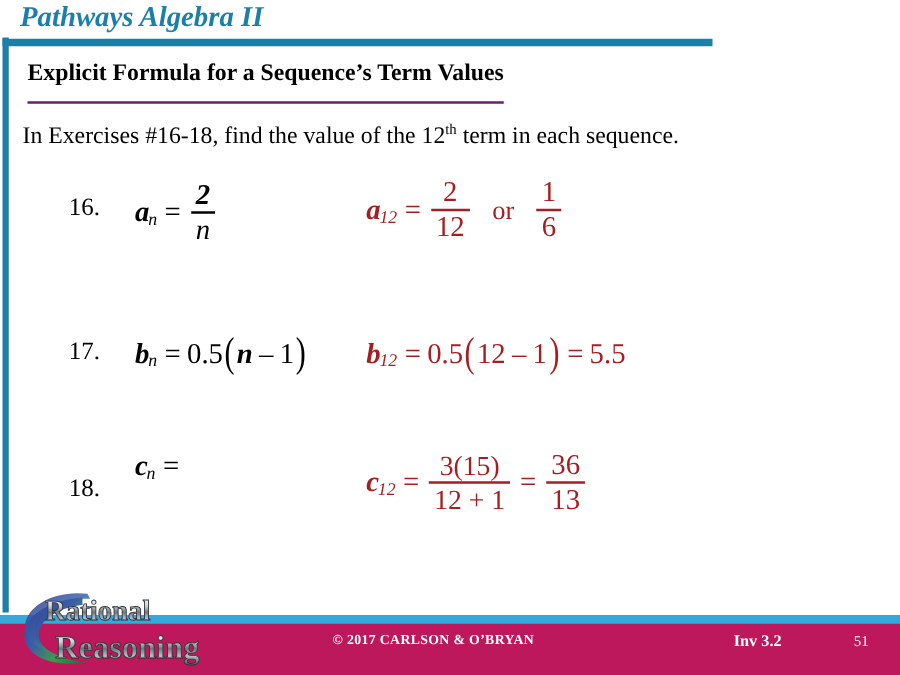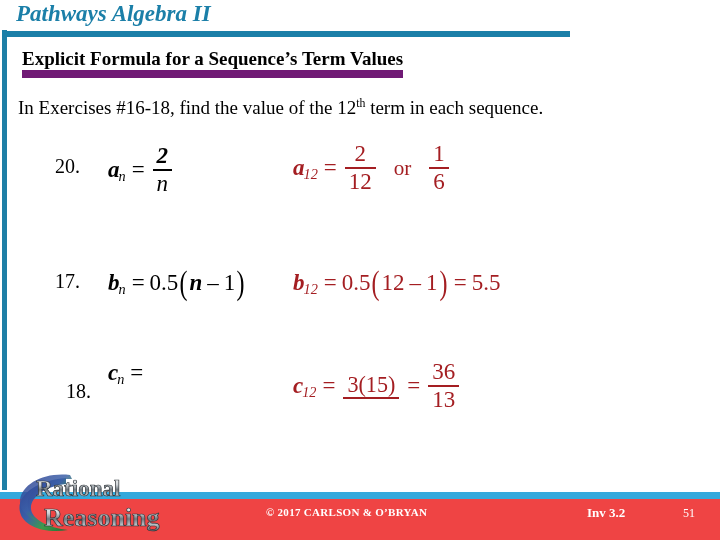--- a/index.html
+++ b/index.html
@@ -56,22 +56,22 @@
   .subtitle {
     position: absolute;
     left: 22px;
     top: 48px;
     font-size: 19px;
     font-weight: bold;
     color: #000000;
     white-space: nowrap;
   }
   .subtitle .u {
-    border-bottom: 8px solid #701a75;
-    padding-bottom: 1px;
+    border-bottom: 2px solid #701a75;
+    padding-bottom: 12px;
   }
 
   
   .instruction {
     position: absolute;
     left: 18px;
     top: 97px;
     font-size: 19px;
     color: #000000;
     white-space: nowrap;
@@ -93,21 +93,21 @@
   .row-18 { top: 360px; }
 
   .num {
     position: absolute;
     left: 55px;
     font-size: 20px;
     color: #000;
   }
   .row-16 .num { top: 13px; }
   .row-17 .num { top: 8px; text-align: center; }
-  .row-18 .num { top: 20px; margin-left: 11px; }
+  .row-18 .num { top: 20px; }
 
   .expr-left {
     position: absolute;
     left: 108px;
     color: #000000;
   }
   .expr-right {
     position: absolute;
     left: 293px;
     color: #A41E22;
@@ -176,21 +176,21 @@
   .ital { font-style: italic; }
   .bolditalic { font-style: italic; font-weight: bold; }
 
   
   .footer {
     position: absolute;
     left: 0;
     top: 492px;
     width: 720px;
     height: 48px;
-    background: #ef4444;
+    background: #be185d;
   }
   .footer-topband {
     position: absolute;
     left: 0;
     top: 0;
     width: 720px;
     height: 7px;
     background: #34A9DC;
   }
   .footer-copy {
@@ -243,21 +243,21 @@
 
   <div class="subtitle">
     <span class="u">Explicit Formula for a Sequence’s Term Values</span>
   </div>
 
   <div class="instruction">
     <span>In Exercises #16-18, find the value of the 12</span><sup>th</sup><span> term in each sequence.</span>
   </div>
 
   <div class="row row-16">
-    <div class="num">20.</div>
+    <div class="num">16.</div>
 
     <div class="expr-left">
       <div class="math">
         <span class="var">a</span>
           <span class="sub">n</span>
         <span class="op">=</span>
         <span class="frac">
           <span class="top bolditalic">2</span>
           <span class="bar"></span>
           <span class="bot ital">n</span>
@@ -331,20 +331,21 @@
     </div>
 
     <div class="expr-right">
       <div class="math">
         <span class="var">c</span>
           <span class="sub">12</span>
         <span class="op">=</span>
         <span class="frac small">
           <span class="top">3(15)</span>
           <span class="bar"></span>
+          <span class="bot">12 + 1</span>
         </span>
         <span class="op">=</span>
         <span class="frac">
           <span class="top">36</span>
           <span class="bar"></span>
           <span class="bot">13</span>
         </span>
       </div>
     </div>
   </div>

